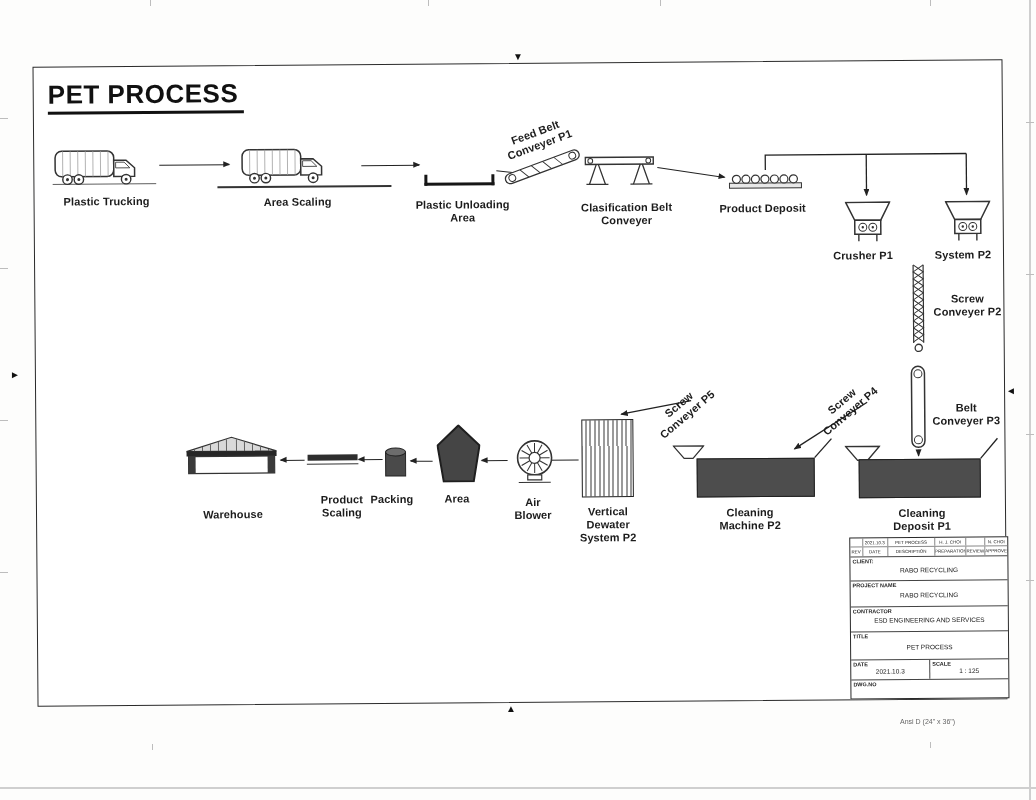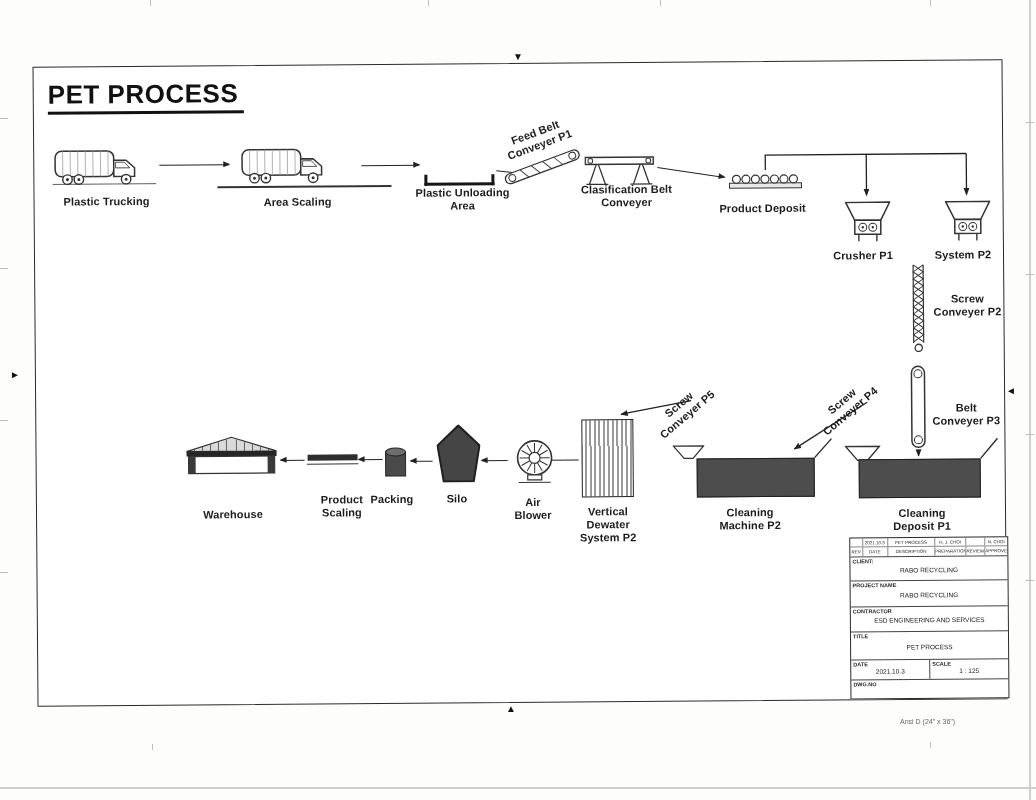--- a/index.html
+++ b/index.html
@@ -141,21 +141,21 @@
           <circle cx="28" cy="42" r="1.6" fill="#333"></circle>
           <circle cx="78" cy="42" r="1.6" fill="#333"></circle>
       </svg>
     </div>
     <div class="scaleline" style="left:183px;top:120px;width:174px"></div>
     <div class="lbl" style="left:208px;top:130px;width:110px">Area Scaling</div>
 
     <div class="ar r" style="left:327px;top:100px;width:58px"></div>
 
     <div class="bracket" style="left:390px;top:110px;width:70px;height:11px"></div>
-    <div class="lbl" style="left:375px;top:122px;width:106px">Plastic Unloading Area</div>
+    <div class="lbl" style="left:375px;top:134px;width:106px">Plastic Unloading Area</div>
 
     <div class="ar r" style="left:462px;top:106px;width:36px;transform:rotate(7deg);transform-origin:left center"></div>
 
     <div class="node rot20" style="left:468px;top:95px;width:80px;height:16px">
       <svg viewBox="0 0 80 16" width="80" height="16">
         <rect x="1" y="3" width="78" height="10" rx="5" fill="#fff" stroke="#333" stroke-width="1.3"></rect>
         <circle cx="8" cy="8" r="3.4" fill="none" stroke="#333" stroke-width="1"></circle>
         <circle cx="72" cy="8" r="3.4" fill="none" stroke="#333" stroke-width="1"></circle>
         <path d="M18,3 L24,13 M30,3 L36,13 M42,3 L48,13 M54,3 L60,13" stroke="#333" stroke-width="0.9"></path>
       </svg>
@@ -164,21 +164,21 @@
 
     <div class="node" style="left:550px;top:89px;width:70px;height:34px">
       <svg viewBox="0 0 70 34" width="70" height="34">
         <rect x="1" y="5" width="68" height="7" fill="#fff" stroke="#333" stroke-width="1.4"></rect>
         <circle cx="6" cy="8.5" r="2.4" stroke="#333" fill="none" stroke-width="1"></circle>
         <circle cx="64" cy="8.5" r="2.4" stroke="#333" fill="none" stroke-width="1"></circle>
         <path d="M12,12 L5,32 M14,12 L21,32 M56,12 L49,32 M58,12 L65,32" stroke="#333" stroke-width="1.3"></path>
         <path d="M2,32 H24 M46,32 H68" stroke="#333" stroke-width="1.2"></path>
       </svg>
     </div>
-    <div class="lbl" style="left:536px;top:120px;width:112px">Clasification Belt Conveyer</div>
+    <div class="lbl" style="left:536px;top:138px;width:112px">Clasification Belt Conveyer</div>
 
     <div class="ar r" style="left:623px;top:104px;width:68px;transform:rotate(9deg);transform-origin:left center"></div>
 
     <div class="node" style="left:694px;top:110px;width:74px;height:18px">
       <svg viewBox="0 0 74 18" width="74" height="18">
         <rect x="1" y="11" width="72" height="5" fill="#e8e8e8" stroke="#333" stroke-width="1"></rect>
         <circle cx="8" cy="7" r="4" fill="#fff" stroke="#333" stroke-width="1.2"></circle>
         <circle cx="17.5" cy="7" r="4" fill="#fff" stroke="#333" stroke-width="1.2"></circle>
         <circle cx="27" cy="7" r="4" fill="#fff" stroke="#333" stroke-width="1.2"></circle>
         <circle cx="36.5" cy="7" r="4" fill="#fff" stroke="#333" stroke-width="1.2"></circle>
@@ -275,21 +275,21 @@
     </div>
     <div class="lbl" style="left:474px;top:432px;width:44px">Air Blower</div>
 
     <div class="ar l" style="left:445px;top:396px;width:26px"></div>
 
     <div class="node" style="left:400px;top:360px;width:44px;height:58px">
       <svg viewBox="0 0 44 58" width="44" height="58">
         <polygon points="22,1 43,21 37,57 7,57 1,21" fill="#454545" stroke="#1f1f1f" stroke-width="2"></polygon>
       </svg>
     </div>
-    <div class="lbl" style="left:396px;top:428px;width:48px">Silo</div>
+    <div class="lbl" style="left:396px;top:428px;width:48px">Area</div>
 
     <div class="ar l" style="left:374px;top:396px;width:22px"></div>
 
     <div class="node" style="left:348px;top:382px;width:22px;height:33px">
       <svg viewBox="0 0 22 33" width="22" height="33">
         <rect x="1" y="5" width="20" height="24" fill="#4a4a4a" stroke="#222" stroke-width="1"></rect>
         <ellipse cx="11" cy="5" rx="10" ry="4" fill="#6d6d6d" stroke="#222" stroke-width="1"></ellipse>
       </svg>
     </div>
     <div class="lbl" style="left:324px;top:428px;width:62px">Packing</div>

